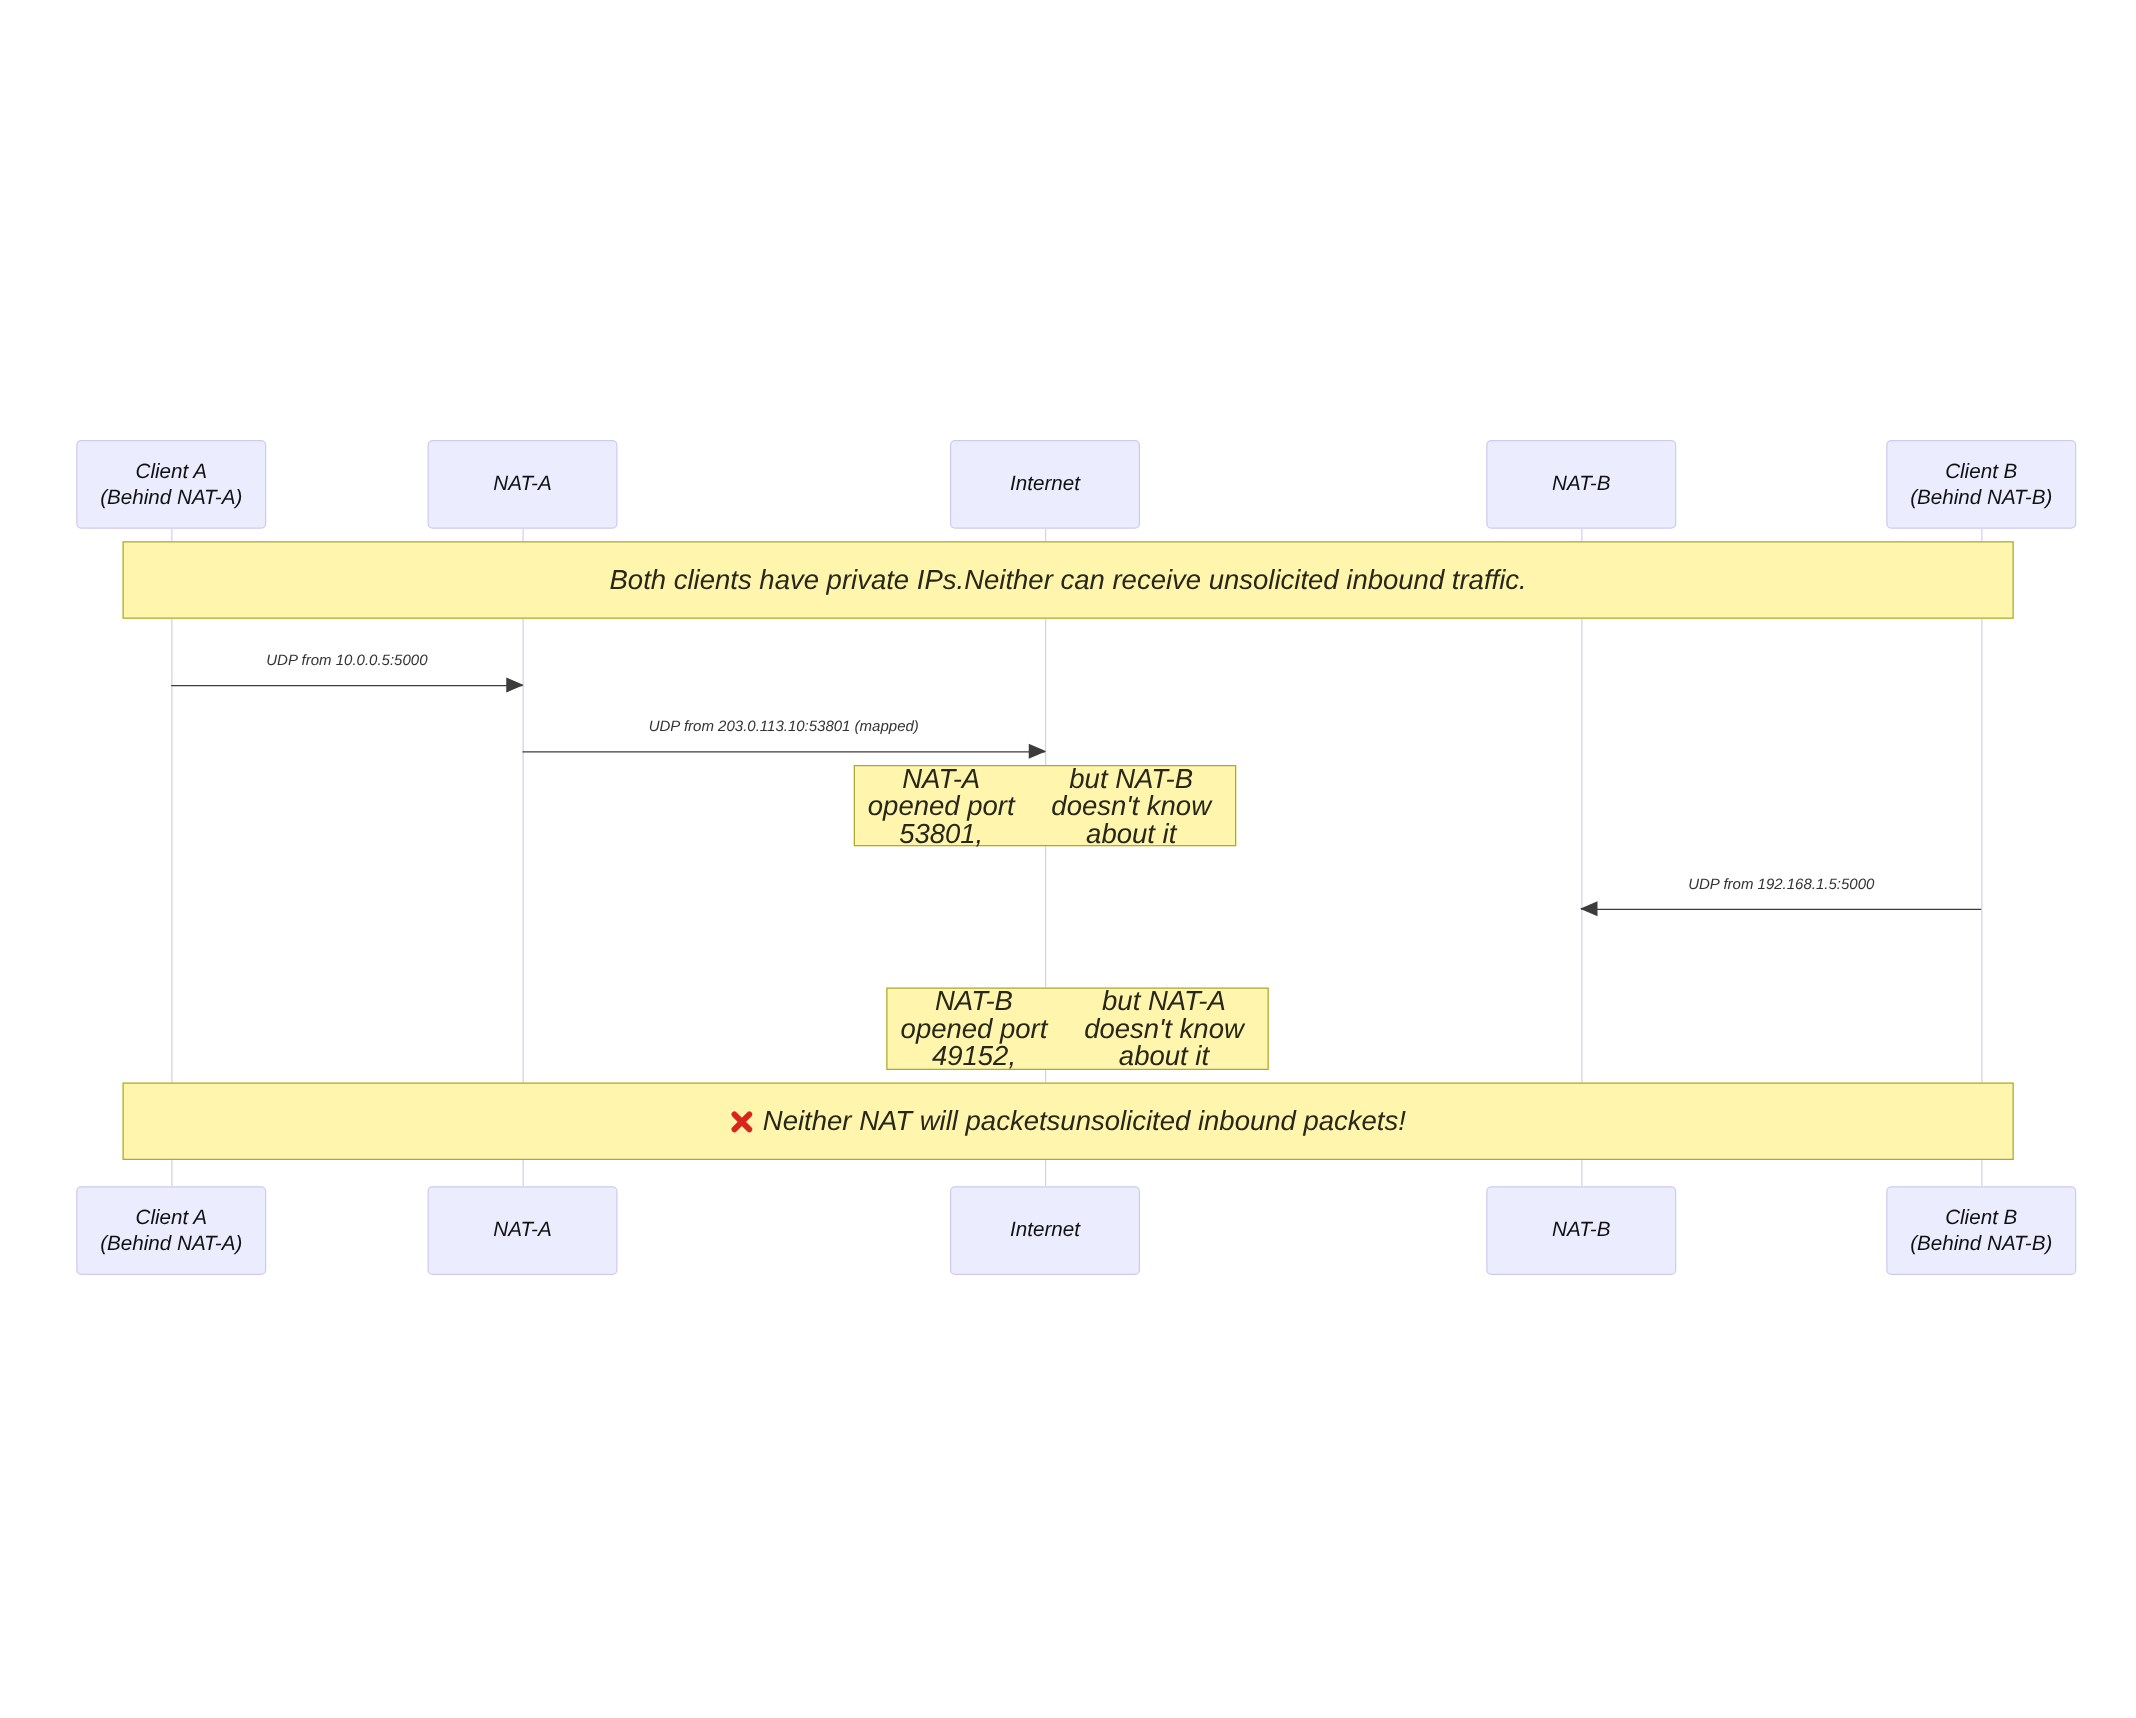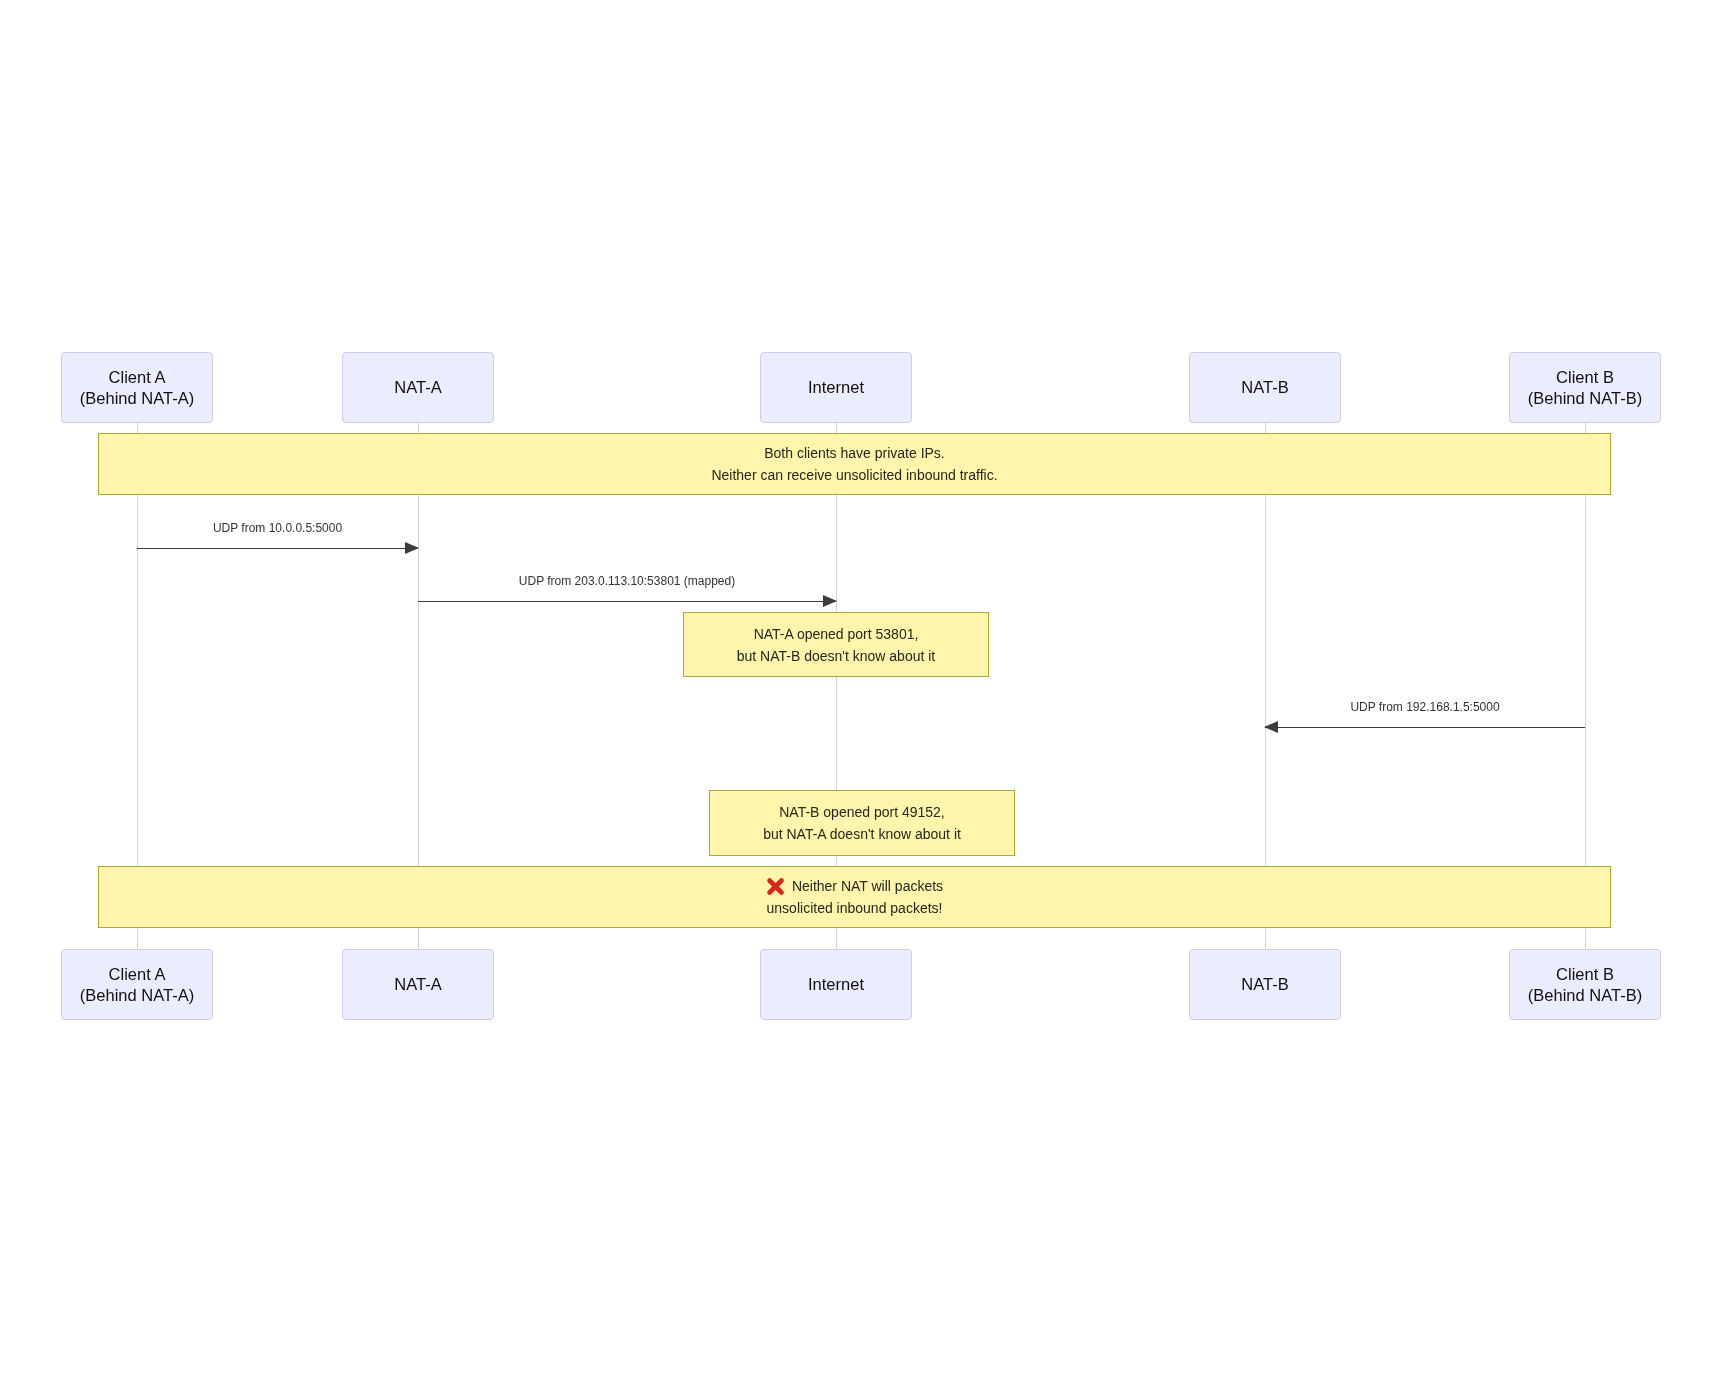--- a/index.html
+++ b/index.html
@@ -4,20 +4,21 @@
 <style>
   html,body { margin:0; padding:0; background:#ffffff; }
   .canvas {
     position:relative;
     width:1709px; height:1063px;
     margin:0 auto;
     background:#ffffff;
     font-family:"Liberation Sans", sans-serif;
     color:#111;
     overflow:hidden;
+    font-style:italic;
   }
   .lifeline {
     position:absolute;
     width:1px; top:423px; height:526px;
     background:var(--lifeline, #d5d2e8);
     z-index:1;
   }
   .actor-box {
     position:absolute;
     width:152px; height:71px;
@@ -26,22 +27,22 @@
     border-radius:4px;
     display:flex; flex-direction:column; justify-content:center; align-items:center;
     font-size:16.5px; line-height:21px; color:#111;
     z-index:2; text-align:center;
     box-sizing:border-box;
   }
   .note {
     position:absolute;
     background:var(--note-fill, #fff5ad);
     border:1px solid var(--note-border, #aaaa33);
-    display:flex; flex-direction:column; justify-content:center; align-items:center;
-    font-size:14px; line-height:22px; color:#27271a;
+    display:flex; justify-content:center; align-items:center;
+    font-size:22px; line-height:22px; color:#27271a;
     z-index:3; text-align:center;
     box-sizing:border-box;
   }
   .note-line { display:flex; align-items:center; justify-content:center; gap:7px; }
   .message {
     position:absolute; height:40px; z-index:2;
   }
   .msg-text {
     position:absolute; left:0; right:0; top:0; height:26px;
     line-height:26px; text-align:center;

